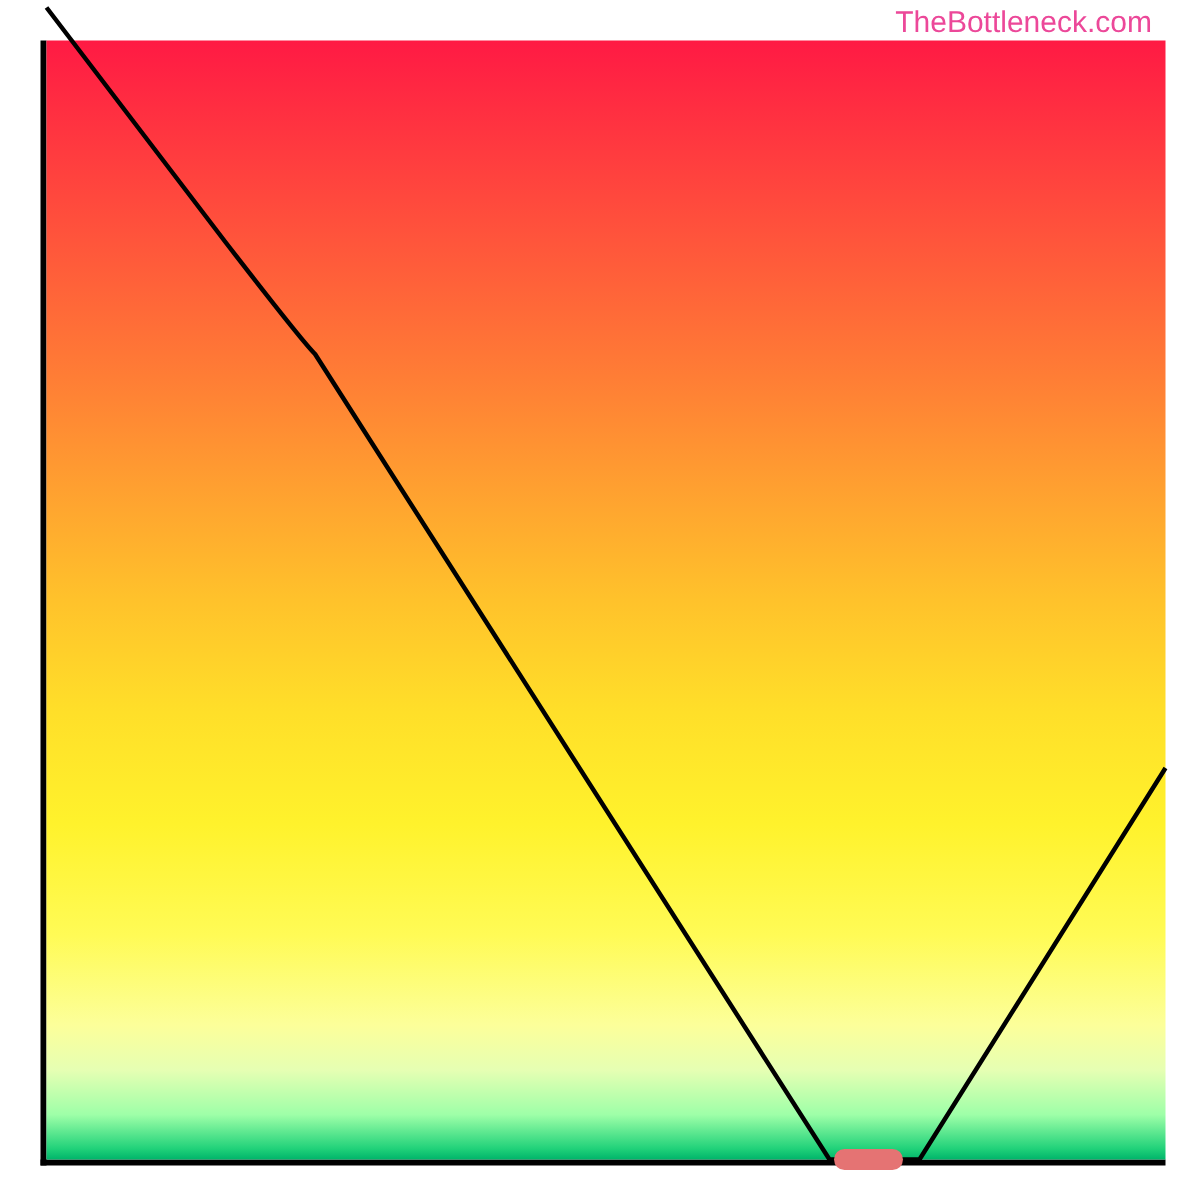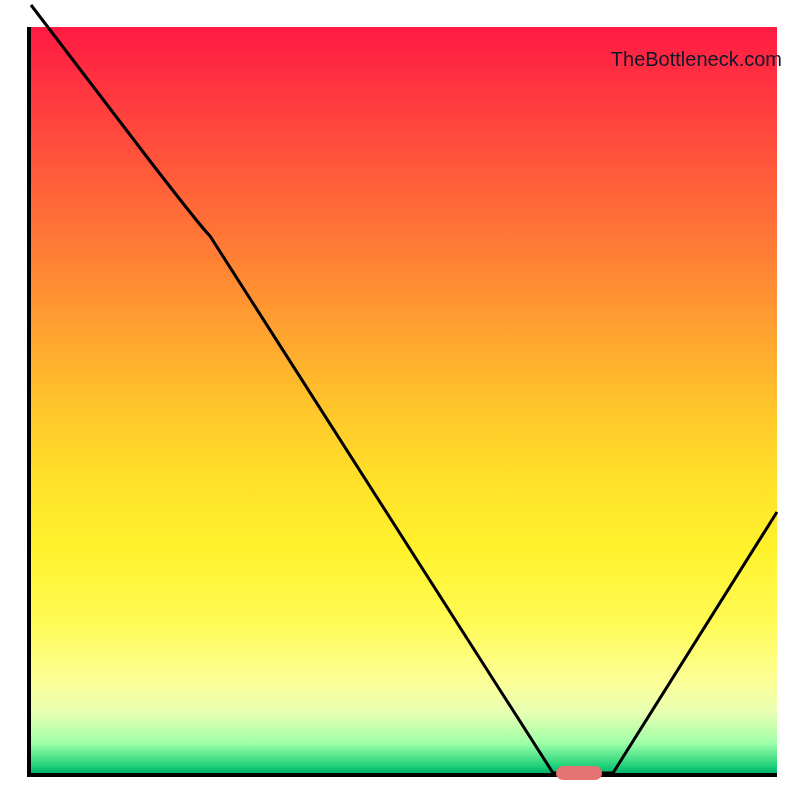--- a/index.html
+++ b/index.html
@@ -7,25 +7,24 @@
     padding: 0;
     width: 800px;
     height: 800px;
     background: #fff;
     position: relative;
     font-family: Arial, sans-serif;
   }
   .watermark {
     position: absolute;
     top: 4px;
-    right: 18px;
-    color: #0f172a;
+    right: 32px;
+    color: #ec4899;
     font-size: 20px;
     z-index: 10;
-    margin-top: 44px;
   }
   .plot-area {
     position: absolute;
     left: 27px;
     top: 27px;
     width: 746px;
     height: 746px;
     border-left: 4px solid #000;
     border-bottom: 4px solid #000;
   }

